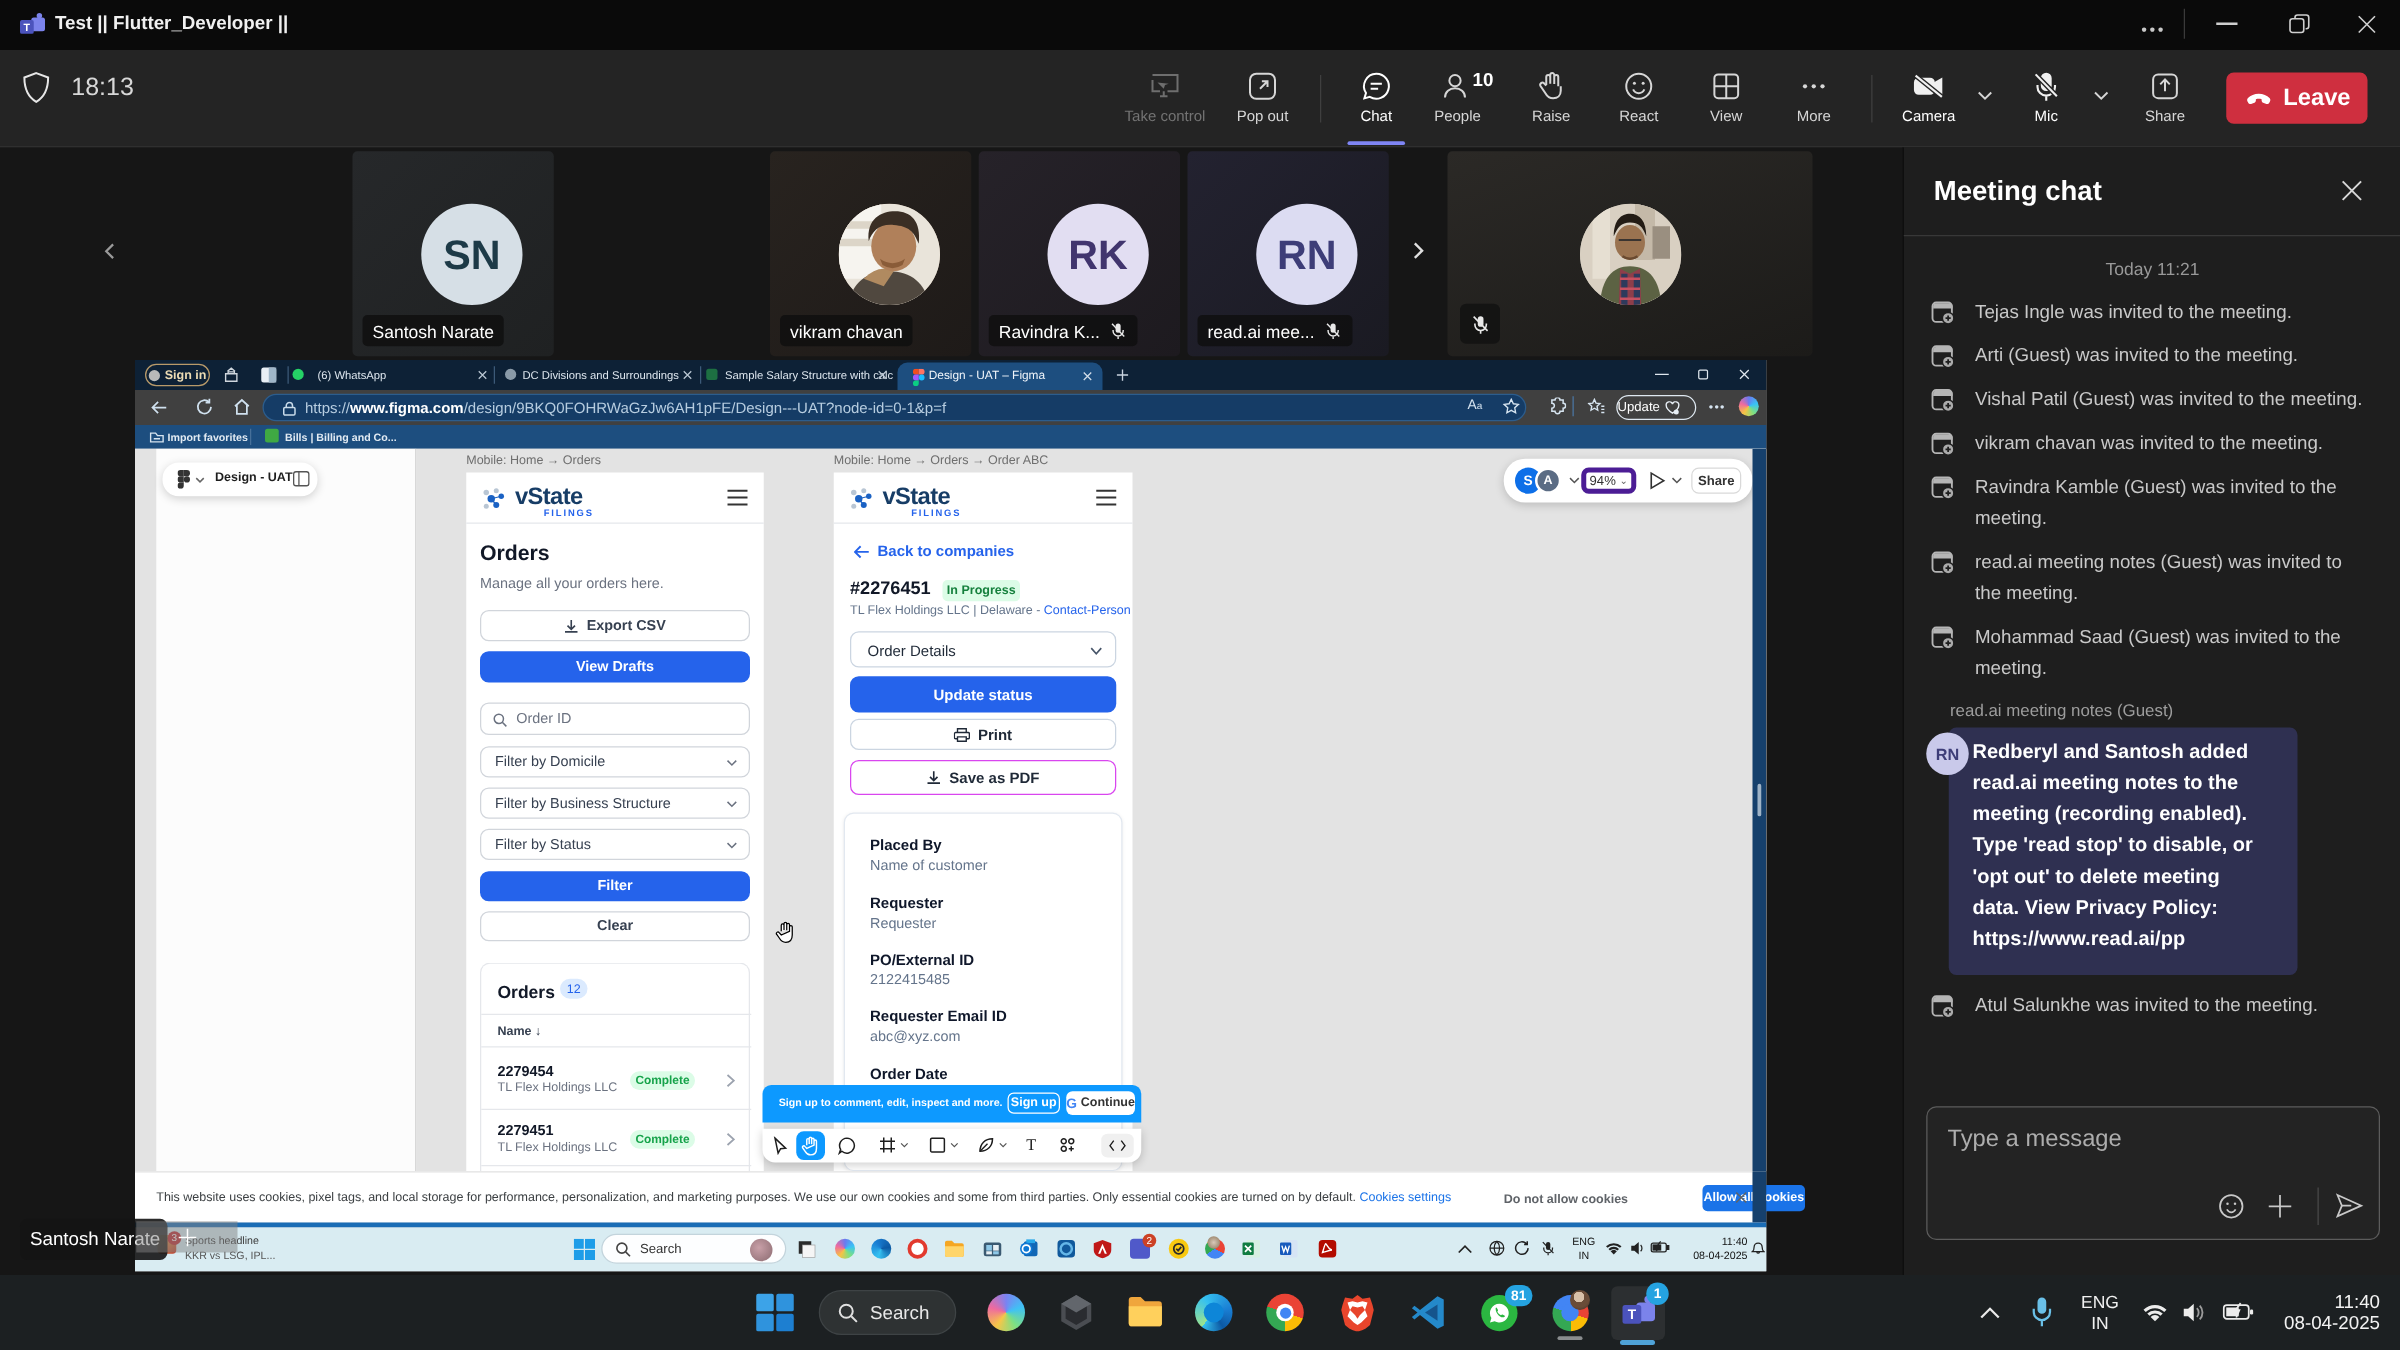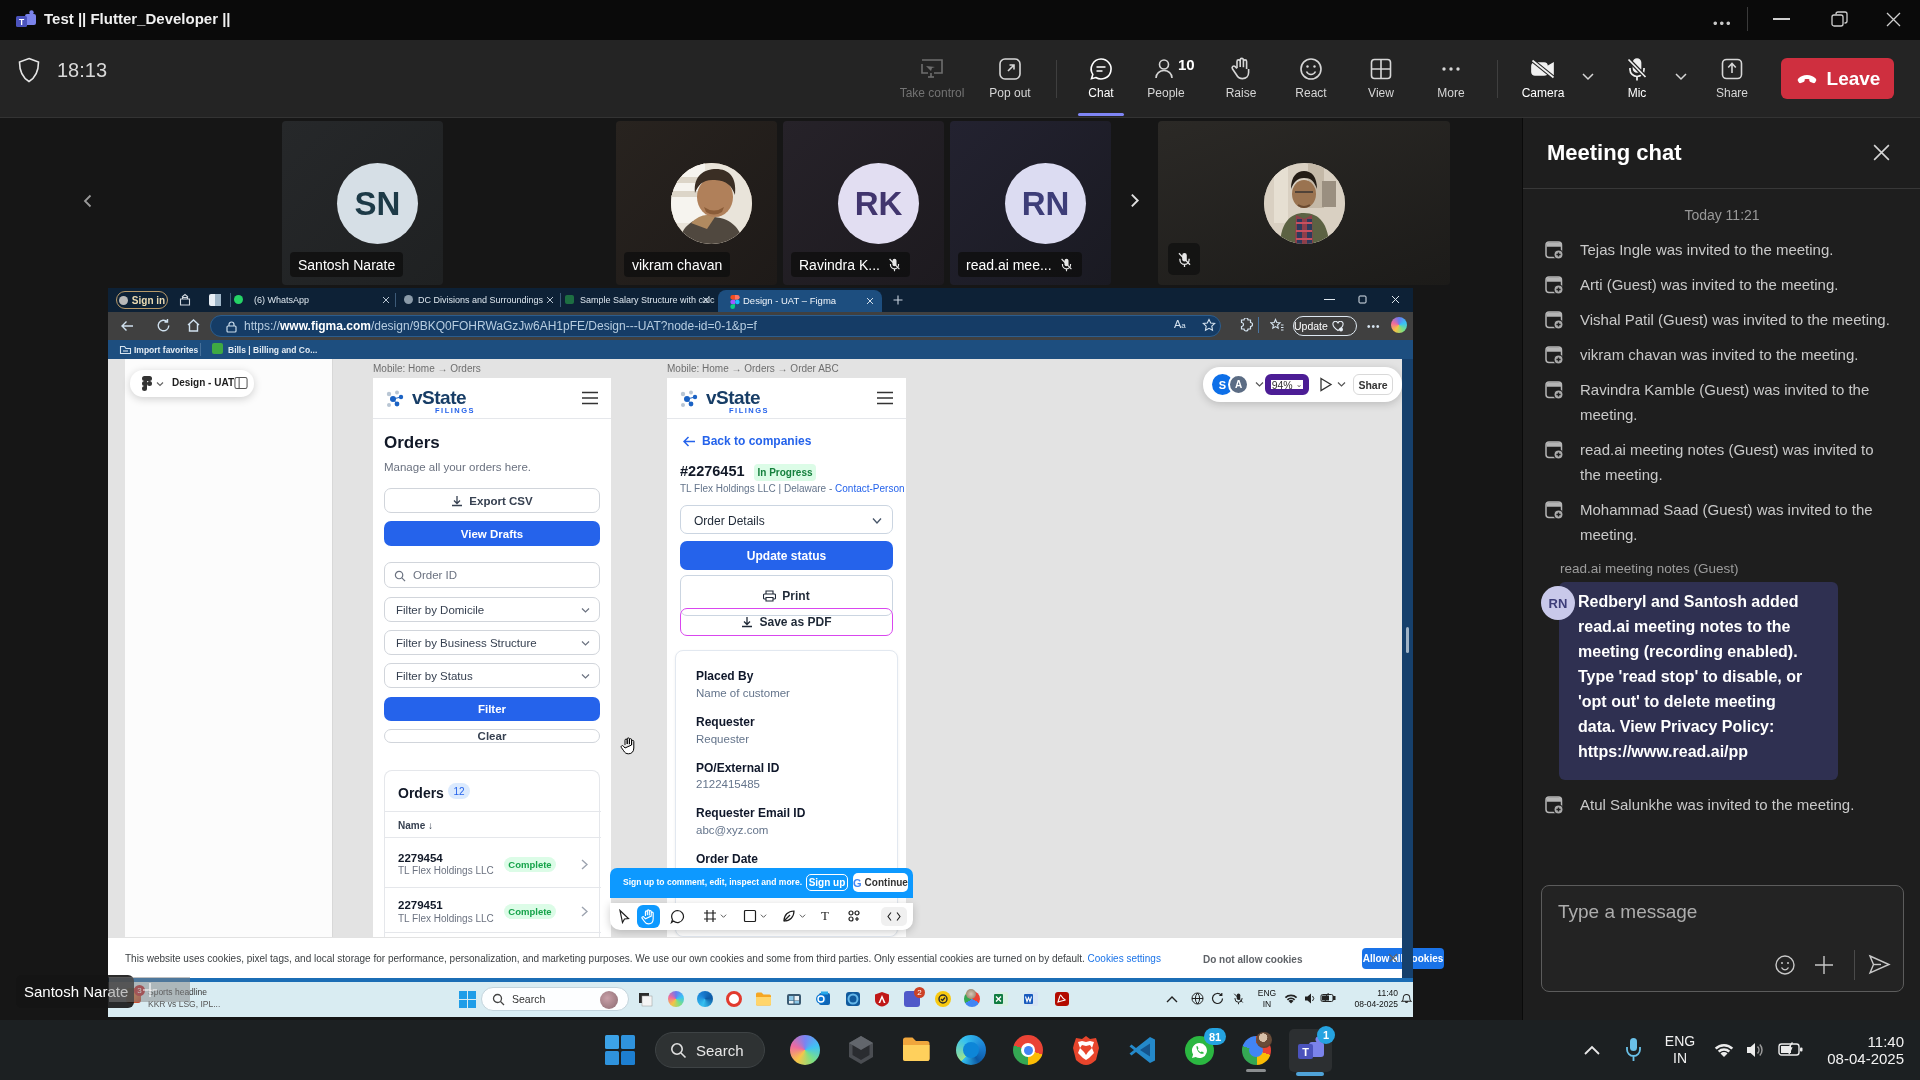--- a/index.html
+++ b/index.html
@@ -376,21 +376,21 @@
             <path d="M5.5 1 V13"></path>
           </svg>
       </div>
 
       <div class="abs" style="left:1095px;top:8px;width:199px;height:35px;background:#fff;border-radius:17px;box-shadow:0 2px 8px rgba(0,0,0,0.18)">
         <div class="abs" style="left:9px;top:7px;width:21px;height:21px;border-radius:50%;background:#0d6fe8;color:#fff;font-size:11px;font-weight:bold;display:flex;align-items:center;justify-content:center;z-index:2">S</div>
         <div class="abs" style="left:25px;top:7px;width:21px;height:21px;border-radius:50%;background:#5b6c84;border:2px solid #fff;color:#fff;font-size:10px;font-weight:bold;display:flex;align-items:center;justify-content:center;z-index:3">A</div>
         <svg class="abs" style="left:52px;top:14px" width="9" height="7" viewBox="0 0 9 7" fill="none" stroke="#555" stroke-width="1.2">
             <path d="M1 1.5 L4.5 5 L8 1.5"></path>
           </svg>
-        <div class="abs" style="left:62px;top:7px;width:44px;height:21px;border:6px solid #4c1d95;border-radius:6px;font-size:10.5px;color:#333;display:flex;align-items:center;justify-content:center">94% <span style="margin-left:3px;font-size:8px;color:#666">⌄</span></div>
+        <div class="abs" style="left:62px;top:7px;width:44px;height:21px;border:4px solid #4c1d95;border-radius:6px;font-size:10.5px;color:#333;display:flex;align-items:center;justify-content:center">94% <span style="margin-left:3px;font-size:8px;color:#666">⌄</span></div>
         <svg class="abs" style="left:116px;top:10px" width="14" height="15" viewBox="0 0 14 15" fill="none" stroke="#333" stroke-width="1.3">
             <path d="M2 1.5 L12 7.5 L2 13.5 Z"></path>
           </svg>
         <svg class="abs" style="left:134px;top:14px" width="9" height="7" viewBox="0 0 9 7" fill="none" stroke="#555" stroke-width="1.2">
             <path d="M1 1.5 L4.5 5 L8 1.5"></path>
           </svg>
         <div class="abs" style="left:150px;top:7px;width:40px;height:21px;border:1px solid #d9d9d9;border-radius:6px;font-size:10.5px;font-weight:bold;color:#333;display:flex;align-items:center;justify-content:center">Share</div>
       </div>
 
       <div class="abs" style="left:265px;top:4px;font-size:10px;color:#6e6e6e">Mobile: Home → Orders</div>
@@ -445,21 +445,21 @@
               <path d="M1 1.5 L4.5 5 L8 1.5"></path>
             </svg>
         </div>
         <div class="abs" style="left:11px;top:285px;width:216px;height:25px;border:1px solid #d1d5db;border-radius:7px">
           <div class="abs" style="left:11px;top:6px;font-size:11.5px;color:#374151">Filter by Status</div>
           <svg class="abs" style="left:196px;top:9px" width="9" height="7" viewBox="0 0 9 7" fill="none" stroke="#6b7280" stroke-width="1.2">
               <path d="M1 1.5 L4.5 5 L8 1.5"></path>
             </svg>
         </div>
         <div class="abs" style="left:11px;top:319px;width:216px;height:24px;background:#2563eb;border-radius:7px;display:flex;align-items:center;justify-content:center;font-size:11.5px;font-weight:bold;color:#fff">Filter</div>
-        <div class="abs" style="left:11px;top:351px;width:216px;height:14px;border:1px solid #d1d5db;border-radius:7px;display:flex;align-items:center;justify-content:center;font-size:11.5px;font-weight:bold;color:#374151">Clear</div>
+        <div class="abs" style="left:11px;top:351px;width:216px;height:24px;border:1px solid #d1d5db;border-radius:7px;display:flex;align-items:center;justify-content:center;font-size:11.5px;font-weight:bold;color:#374151">Clear</div>
 
         <div class="abs" style="left:11px;top:392px;width:216px;height:167px;border:1px solid #e5e7eb;border-radius:8px 8px 0 0;border-bottom:none">
           <div class="abs" style="left:13px;top:14px;font-size:14px;font-weight:bold;color:#111827">Orders</div>
           <div class="abs" style="left:63px;top:12px;width:22px;height:16px;background:#dbeafe;border-radius:8px;color:#2563eb;font-size:10px;font-weight:normal;display:flex;align-items:center;justify-content:center">12</div>
           <div class="abs" style="left:0;top:40px;width:216px;height:1px;background:#e5e7eb"></div>
           <div class="abs" style="left:13px;top:49px;font-size:10px;font-weight:bold;color:#374151">Name <span style="font-weight:normal">↓</span></div>
           <div class="abs" style="left:0;top:66px;width:216px;height:1px;background:#e5e7eb"></div>
           <div class="abs" style="left:13px;top:81px;font-size:11.5px;font-weight:bold;color:#111827">2279454</div>
           <div class="abs" style="left:13px;top:94px;font-size:10px;color:#6b7280;white-space:nowrap">TL Flex Holdings LLC</div>
           <div class="abs" style="left:119px;top:86px;width:52px;height:15px;background:#dcfce7;border-radius:8px;color:#16a34a;font-size:9.5px;font-weight:bold;display:flex;align-items:center;justify-content:center">Complete</div>
@@ -503,21 +503,21 @@
         <div class="abs" style="left:87px;top:86px;width:62px;height:17px;background:#dcfce7;border-radius:4px;color:#15803d;font-size:10px;font-weight:bold;display:flex;align-items:center;justify-content:center">In Progress</div>
         <div class="abs" style="left:13px;top:105px;font-size:10px;color:#64748b;white-space:nowrap">TL Flex Holdings LLC | Delaware - <span style="color:#2563eb">Contact-Person</span></div>
 
         <div class="abs" style="left:13px;top:127px;width:213px;height:29px;border:1px solid #cbd5e1;border-radius:7px;background:#fff">
           <div class="abs" style="left:13px;top:8px;font-size:12px;color:#1f2937">Order Details</div>
           <svg class="abs" style="left:191px;top:11px" width="10" height="8" viewBox="0 0 10 8" fill="none" stroke="#475569" stroke-width="1.3">
               <path d="M1 1.5 L5 6 L9 1.5"></path>
             </svg>
         </div>
         <div class="abs" style="left:13px;top:163px;width:213px;height:29px;background:#2563eb;border-radius:7px;display:flex;align-items:center;justify-content:center;font-size:12px;font-weight:bold;color:#fff">Update status</div>
-        <div class="abs" style="left:13px;top:197px;width:213px;height:41px;border:1px solid #cbd5e1;border-radius:7px;display:flex;align-items:center;justify-content:center;font-size:12px;font-weight:bold;color:#1f2937">
+        <div class="abs" style="left:13px;top:197px;width:213px;height:25px;border:1px solid #cbd5e1;border-radius:7px;display:flex;align-items:center;justify-content:center;font-size:12px;font-weight:bold;color:#1f2937">
           <svg width="13" height="12" viewBox="0 0 13 12" fill="none" stroke="#1f2937" stroke-width="1.1" style="margin-right:6px">
               <path d="M3 4 V1 h7 v3 M3 9 h-1.5 a1 1 0 0 1-1-1 V5 a1 1 0 0 1 1-1 h10 a1 1 0 0 1 1 1 v3 a1 1 0 0 1-1 1 H10 M3 7.5 h7 V11 H3 Z"></path>
             </svg>
           Print
         </div>
         <div class="abs" style="left:13px;top:230px;width:213px;height:28px;border:1px solid #d946ef;border-radius:7px;display:flex;align-items:center;justify-content:center;font-size:12px;font-weight:bold;color:#1f2937">
           <svg width="12" height="12" viewBox="0 0 12 12" fill="none" stroke="#1f2937" stroke-width="1.3" style="margin-right:6px">
               <path d="M6 1 V8 M3 5.5 L6 8.5 L9 5.5 M1 10.5 H11"></path>
             </svg>
           Save as PDF

